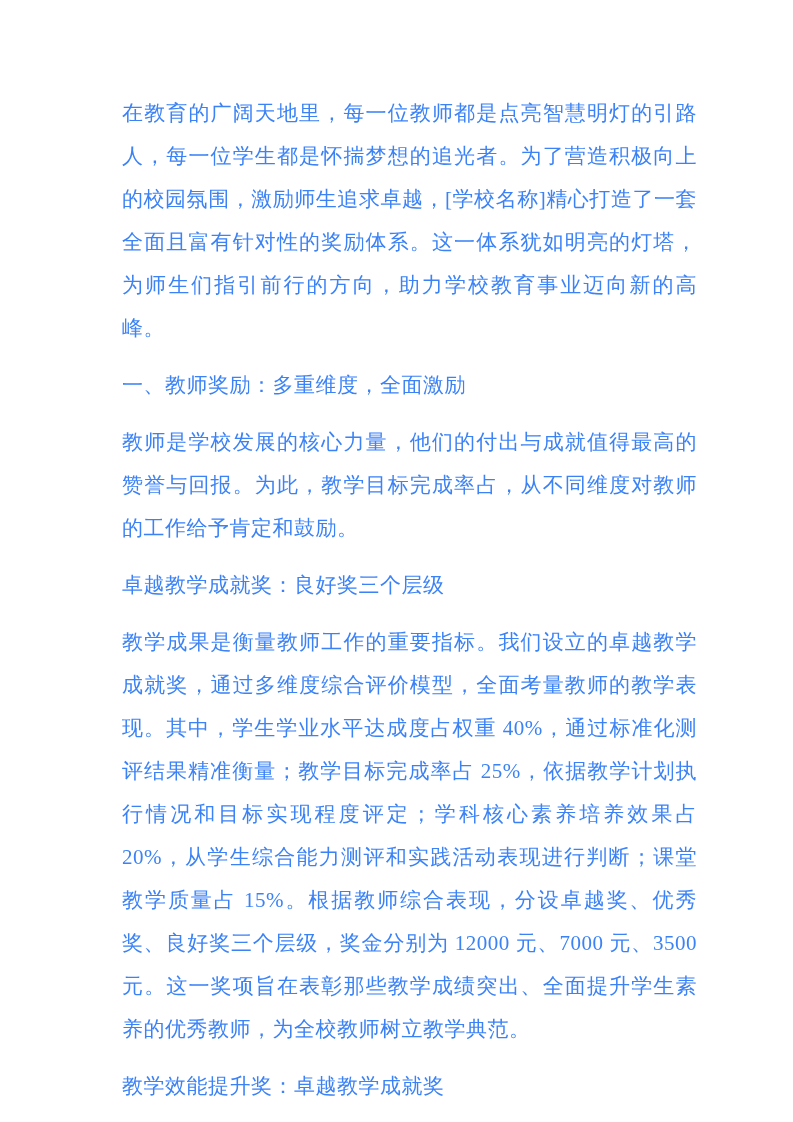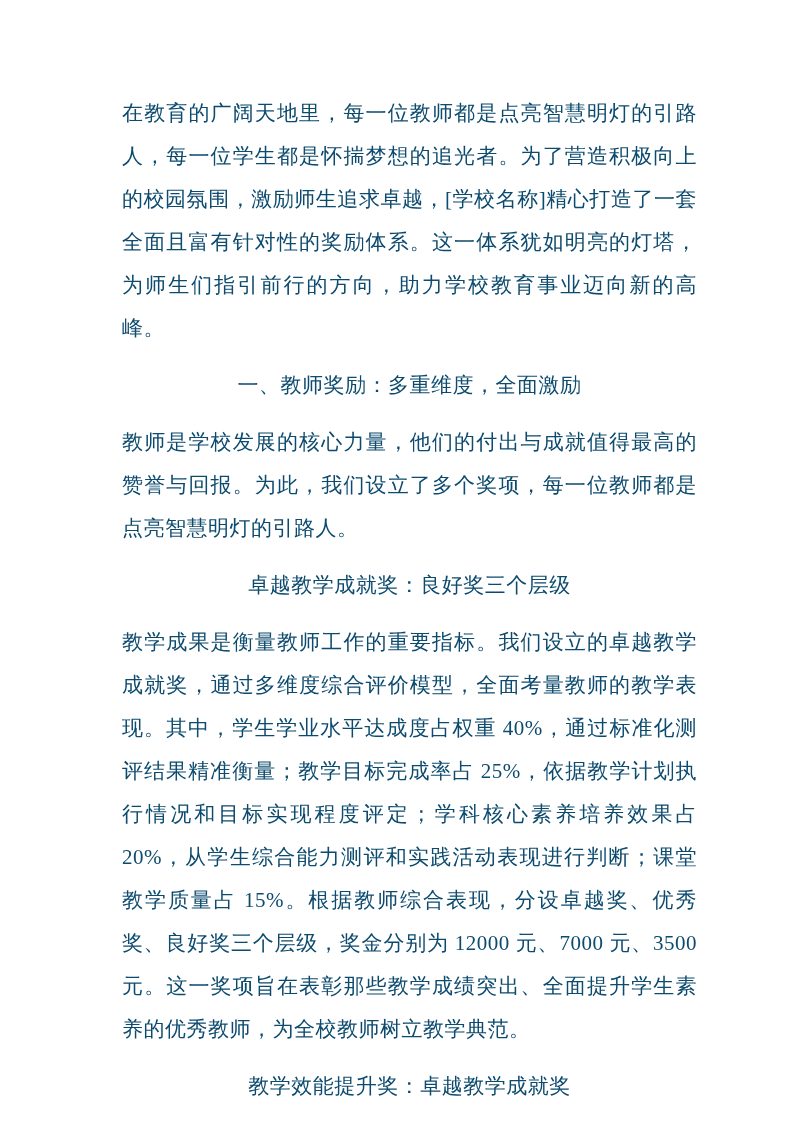--- a/index.html
+++ b/index.html
@@ -17,41 +17,41 @@
   .page {
     box-sizing: border-box;
     width: 793px;
     height: 1122px;
     padding: 92px 96px 0 122px;
     background: #ffffff;
   }
   .doc-block {
     font-size: 21px;
     line-height: 43px;
-    color: #0c4a6e;
+    color: #3b82f6;
     font-weight: normal;
     margin: 0 0 14px 0;
     text-align: justify;
     letter-spacing: 0.5px;
   }
   .doc-block.heading {
-    text-align: center;
+    text-align: left;
   }
   .doc-block:last-child {
     margin-bottom: 0;
   }
 </style>
 </head>
 <body>
 
 <div class="page">
   <p class="doc-block paragraph">在教育的广阔天地里，每一位教师都是点亮智慧明灯的引路人，每一位学生都是怀揣梦想的追光者。为了营造积极向上的校园氛围，激励师生追求卓越，[学校名称]精心打造了一套全面且富有针对性的奖励体系。这一体系犹如明亮的灯塔，为师生们指引前行的方向，助力学校教育事业迈向新的高峰。</p>
 
   <h2 class="doc-block heading">一、教师奖励：多重维度，全面激励</h2>
 
-  <p class="doc-block paragraph">教师是学校发展的核心力量，他们的付出与成就值得最高的赞誉与回报。为此，我们设立了多个奖项，每一位教师都是点亮智慧明灯的引路人。</p>
+  <p class="doc-block paragraph">教师是学校发展的核心力量，他们的付出与成就值得最高的赞誉与回报。为此，教学目标完成率占，从不同维度对教师的工作给予肯定和鼓励。</p>
 
   <h3 class="doc-block heading">卓越教学成就奖：良好奖三个层级</h3>
 
   <p class="doc-block paragraph">教学成果是衡量教师工作的重要指标。我们设立的卓越教学成就奖，通过多维度综合评价模型，全面考量教师的教学表现。其中，学生学业水平达成度占权重 40%，通过标准化测评结果精准衡量；教学目标完成率占 25%，依据教学计划执行情况和目标实现程度评定；学科核心素养培养效果占 20%，从学生综合能力测评和实践活动表现进行判断；课堂教学质量占 15%。根据教师综合表现，分设卓越奖、优秀奖、良好奖三个层级，奖金分别为 12000 元、7000 元、3500 元。这一奖项旨在表彰那些教学成绩突出、全面提升学生素养的优秀教师，为全校教师树立教学典范。</p>
 
   <h3 class="doc-block heading">教学效能提升奖：卓越教学成就奖</h3>
 </div>
 
 </body></html>

